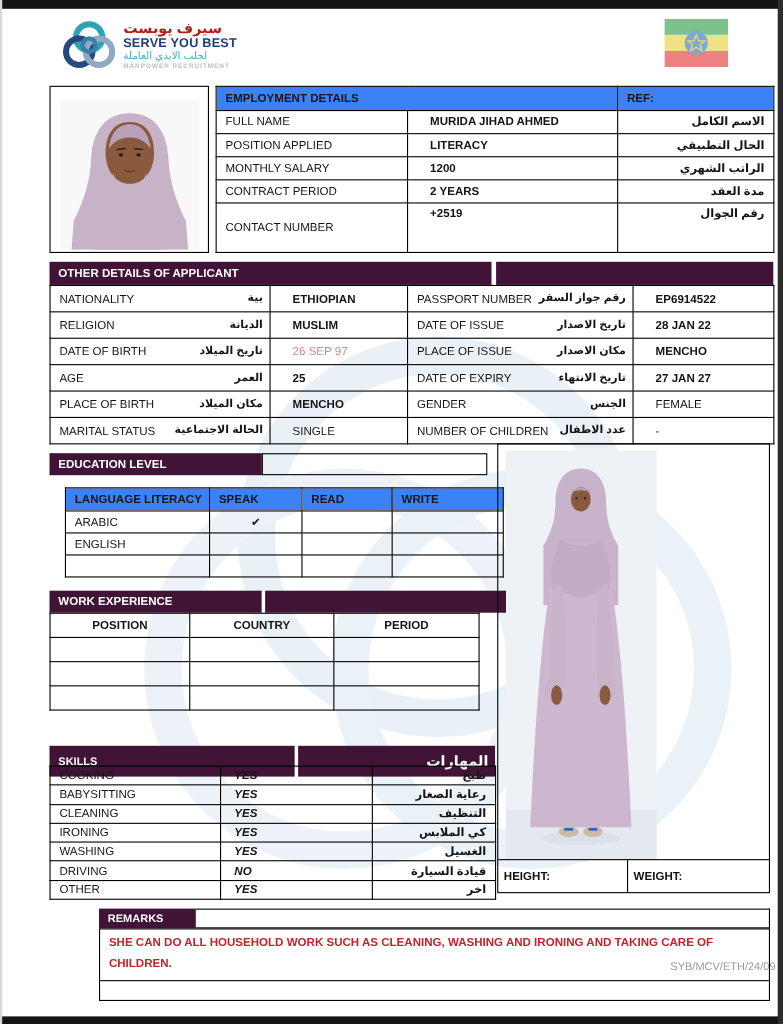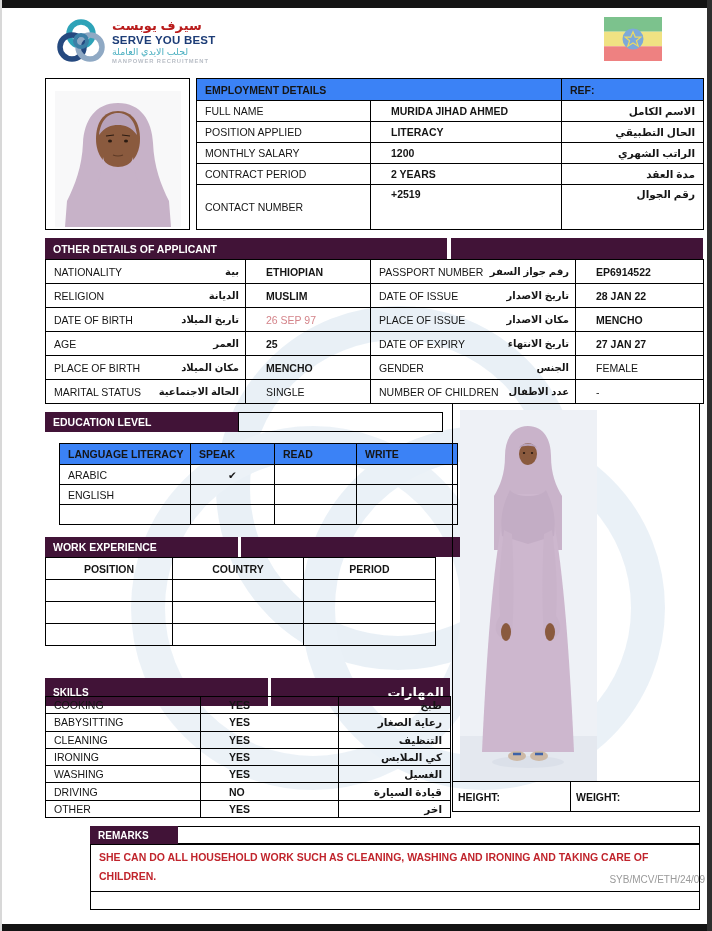--- a/index.html
+++ b/index.html
@@ -39,21 +39,21 @@
   .pair .en{padding-left:8px;}
   .pair .arr{padding-right:6px;font-weight:700;font-size:10px;}
 
   
   td.cen{text-align:center;}
   td.whead{font-weight:700;font-size:11px;text-align:center;color:#111;}
   td.wval{color:#c0242c;font-weight:700;padding-left:8px;}
   td.wval.cen{padding-left:0;}
 
   
-  td.sk-yes{color:#c0242c;font-weight:700;padding-left:28px;}
+  td.sk-yes{color:#c0242c;font-weight:700;padding-left:12px;font-style:italic;}
 
   
   .ebox{position:absolute;border:1px solid #000;z-index:2;}
   .photoBox{position:absolute;border:1.5px solid #000;z-index:2;}
   .hw{position:absolute;display:flex;bottom:0;left:0;right:0;z-index:3;}
   .hwcell{border-top:1px solid #000;height:30px;display:flex;align-items:center;padding-left:5px;font-weight:700;font-size:10.5px;color:#111;}
   .hwcell+.hwcell{border-left:1px solid #000;}
 
   
   .brand-text{position:absolute;left:112px;top:19px;line-height:1.15;z-index:2;}

